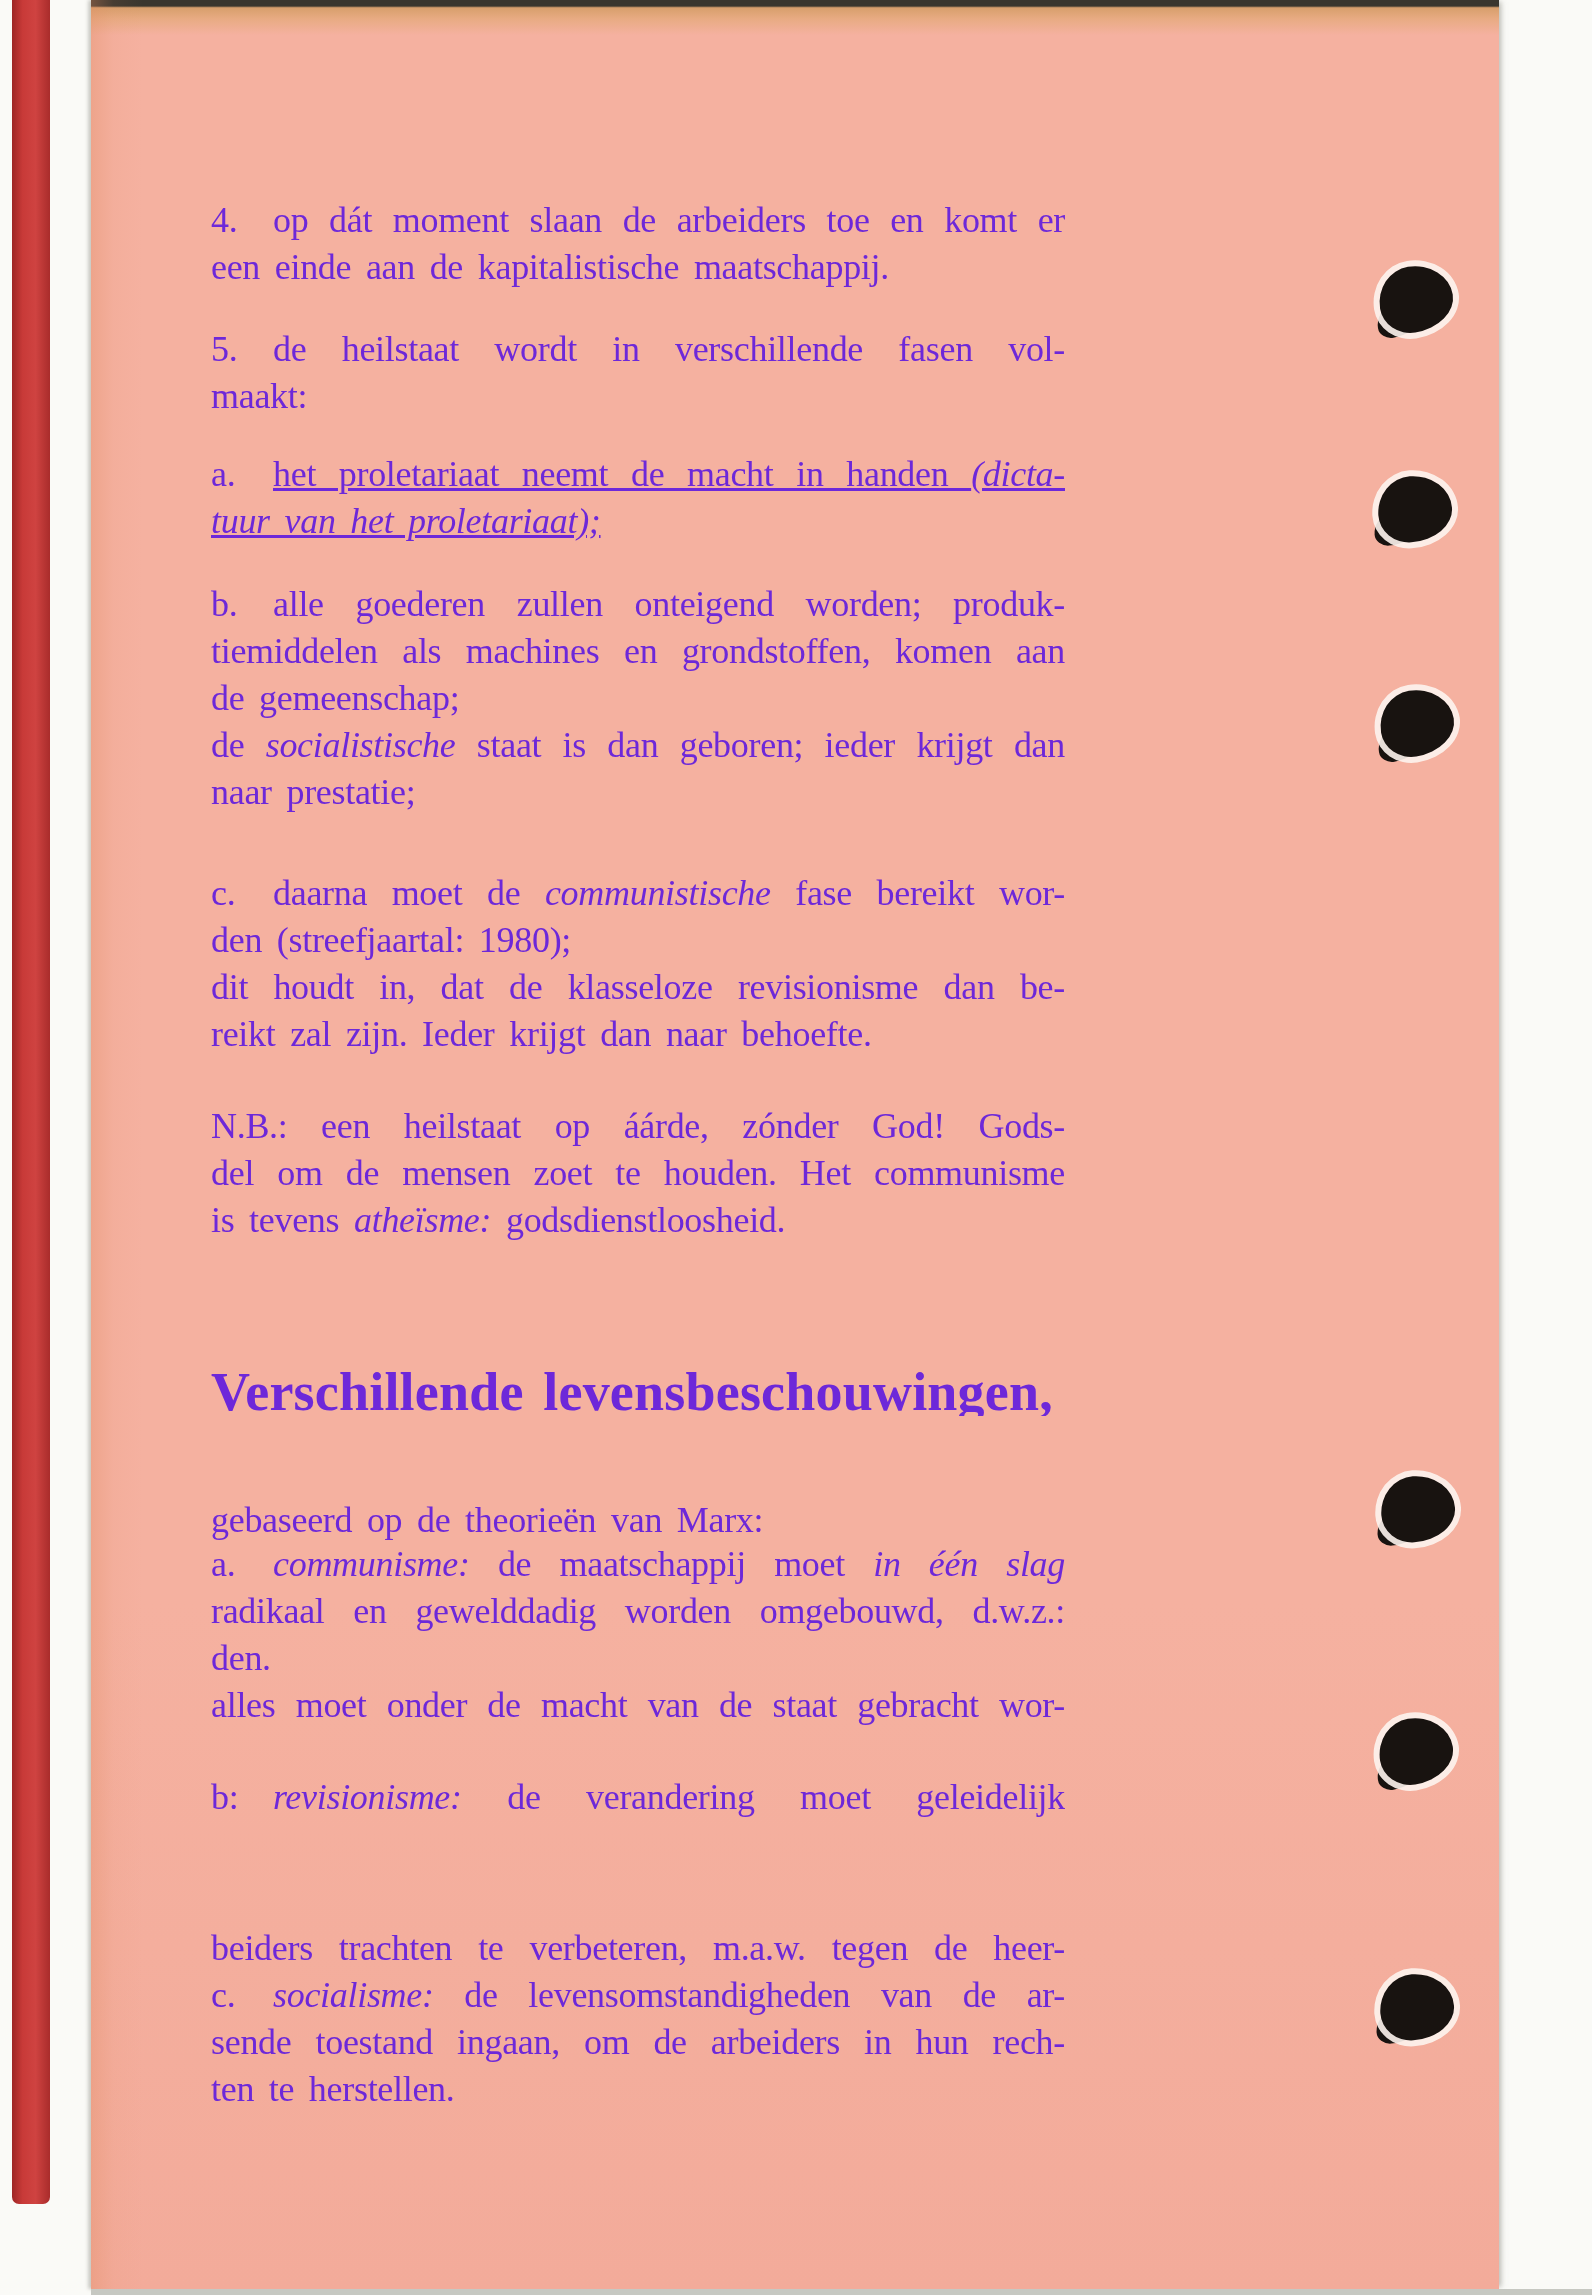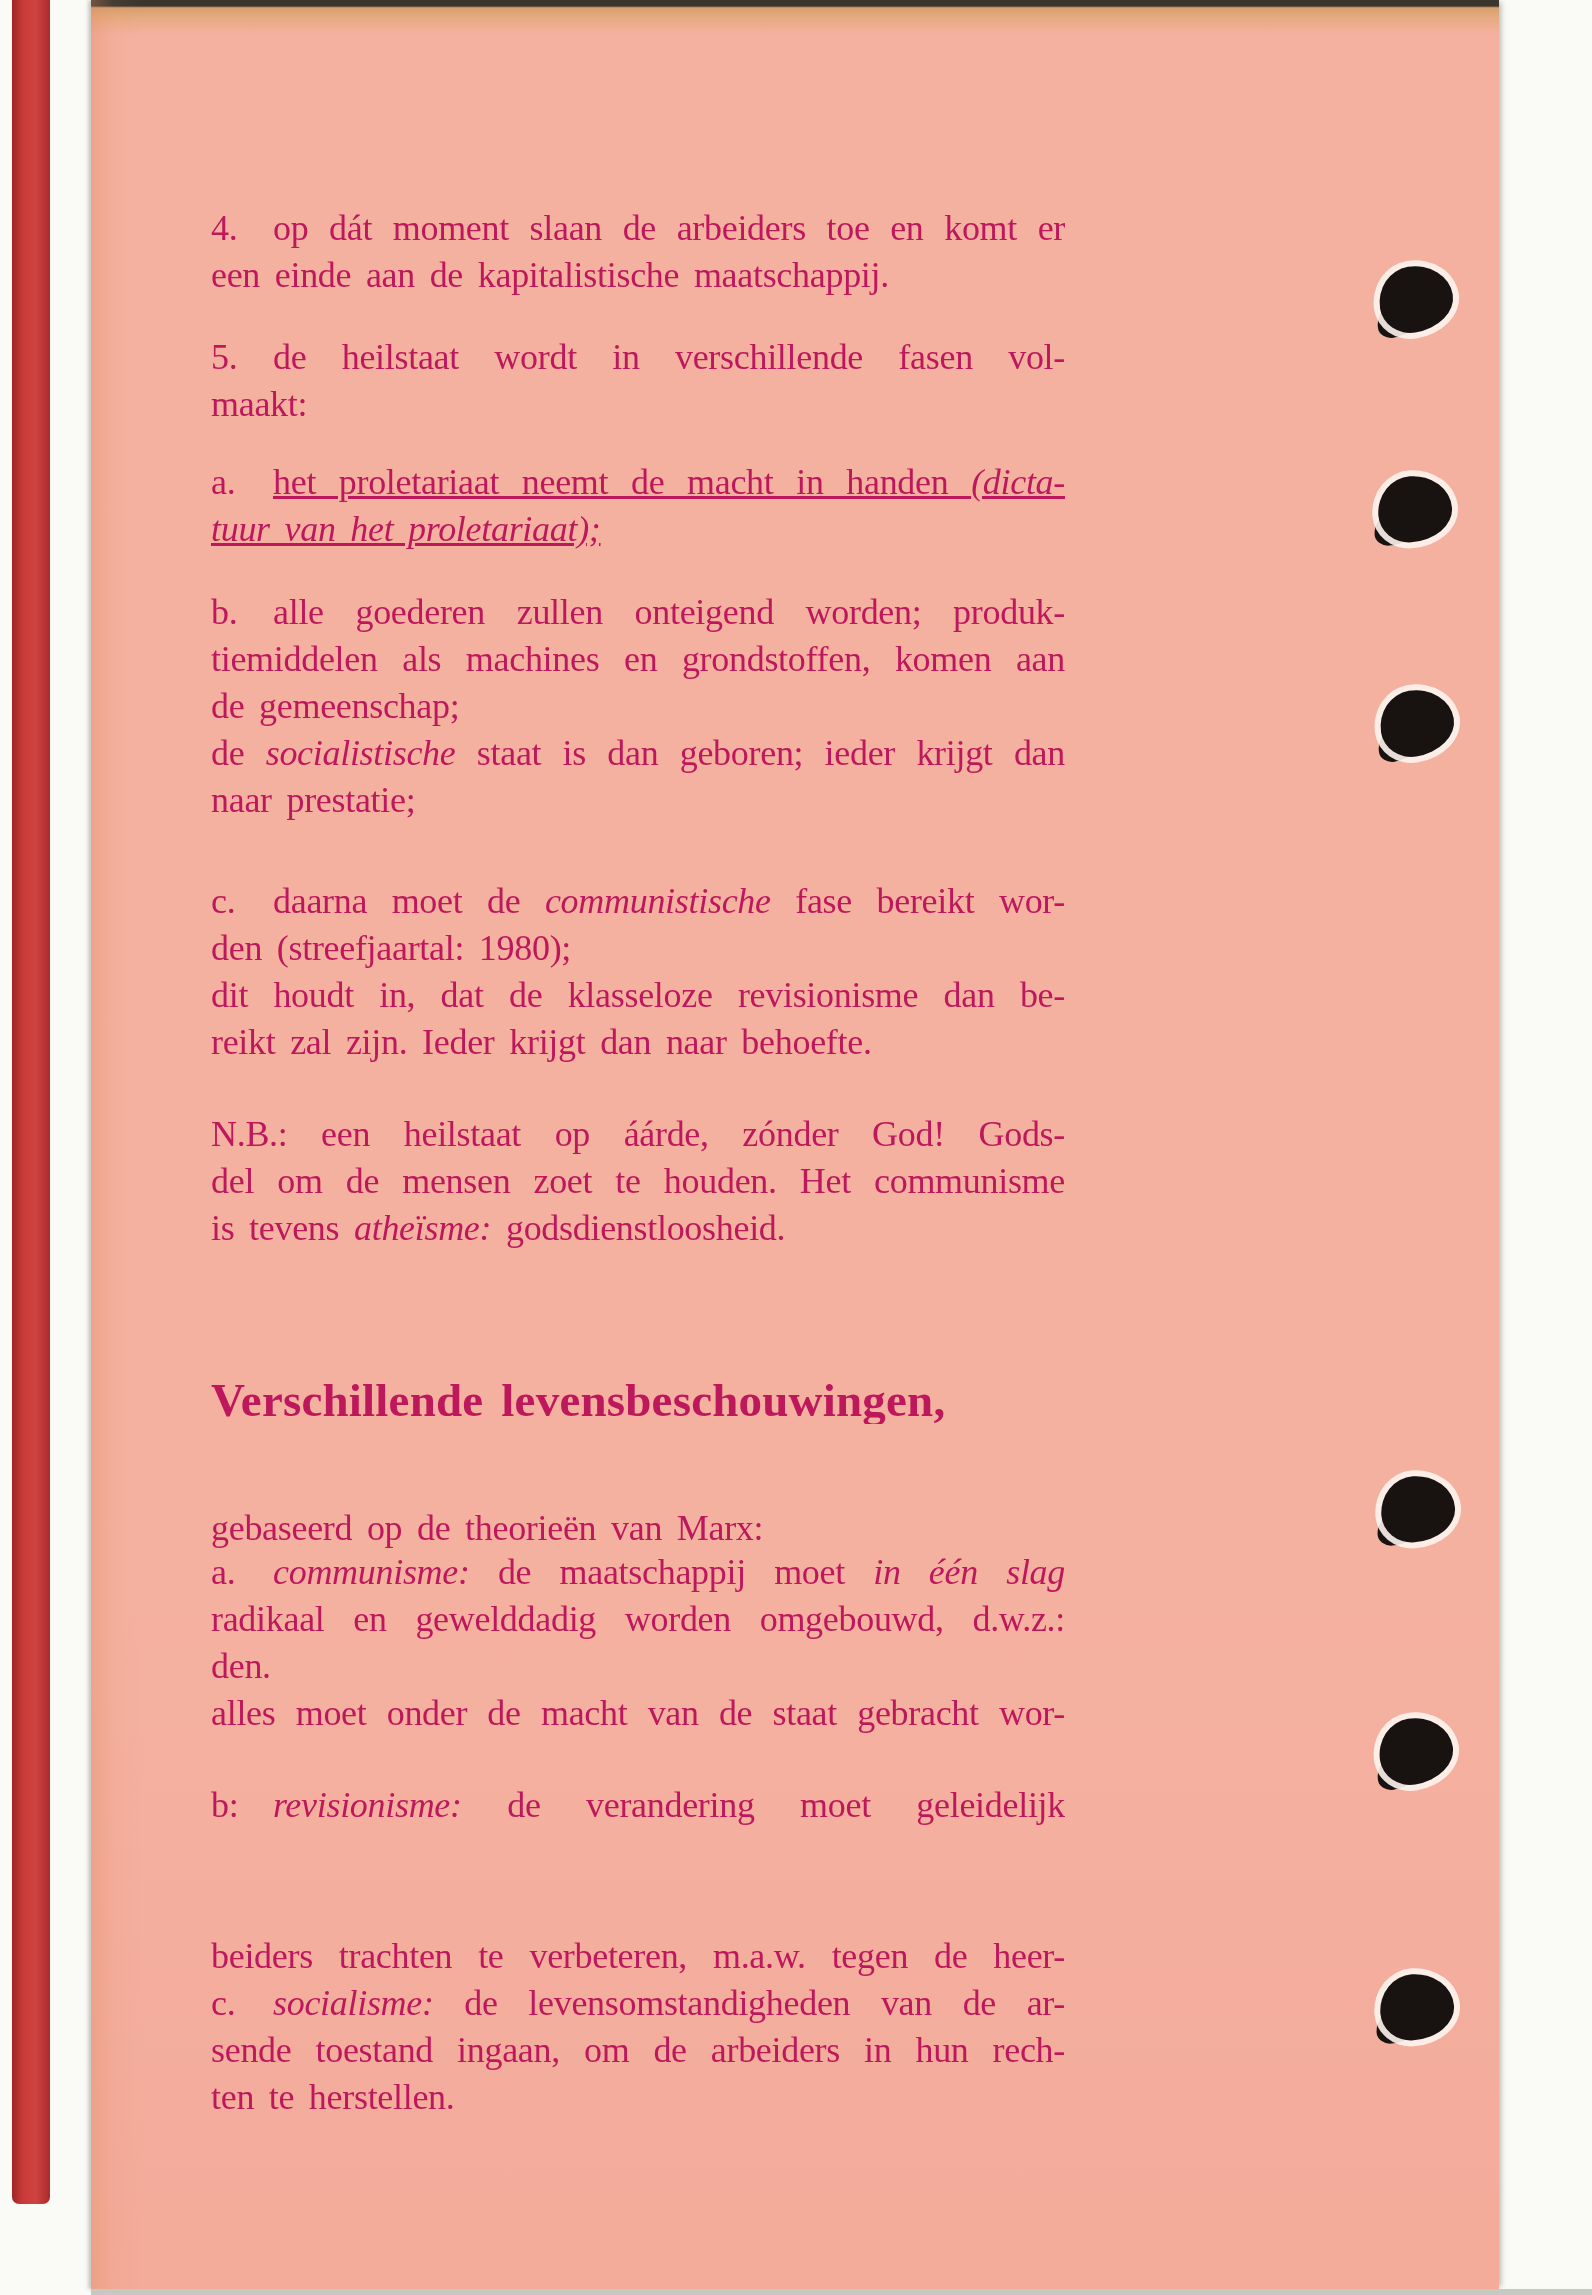--- a/index.html
+++ b/index.html
@@ -27,30 +27,30 @@
   .page-bottom-edge{
     position:absolute;left:91px;top:2289px;width:1502px;height:7px;
     background:#c6c8c2;
   }
   
   .text-column{
     position:absolute;left:211px;top:0;width:854px;height:2295px;
   }
   .para{
     position:absolute;left:0;width:854px;
-    color:#be185d;
+    color:#6d28d9;
     font-size:36px;line-height:47px;
-    letter-spacing:-0.3px;word-spacing:6px;margin-top:8px;
+    letter-spacing:-0.3px;word-spacing:6px;
   }
   .line{height:47px;overflow:hidden;text-align:left;}
   .line.just{text-align:justify;text-align-last:justify;}
   .marker{display:inline-block;width:62px;}
   .it{font-style:italic;}
   .bd{font-weight:bold;}
-  .para.heading{font-size:47px;font-weight:bold;letter-spacing:0.2px;}
+  .para.heading{font-size:54px;font-weight:bold;letter-spacing:0.2px;}
   
   .hole{
     position:absolute;width:74px;height:66px;
     background:#181310;
     border-radius:46% 54% 58% 42% / 56% 52% 48% 44%;
     transform:rotate(-7deg);
     box-shadow:0 0 0 6px rgba(253,244,238,0.9), -22.4px 19px 0 -17.3px #181310;
   }
 </style>
 </head>

